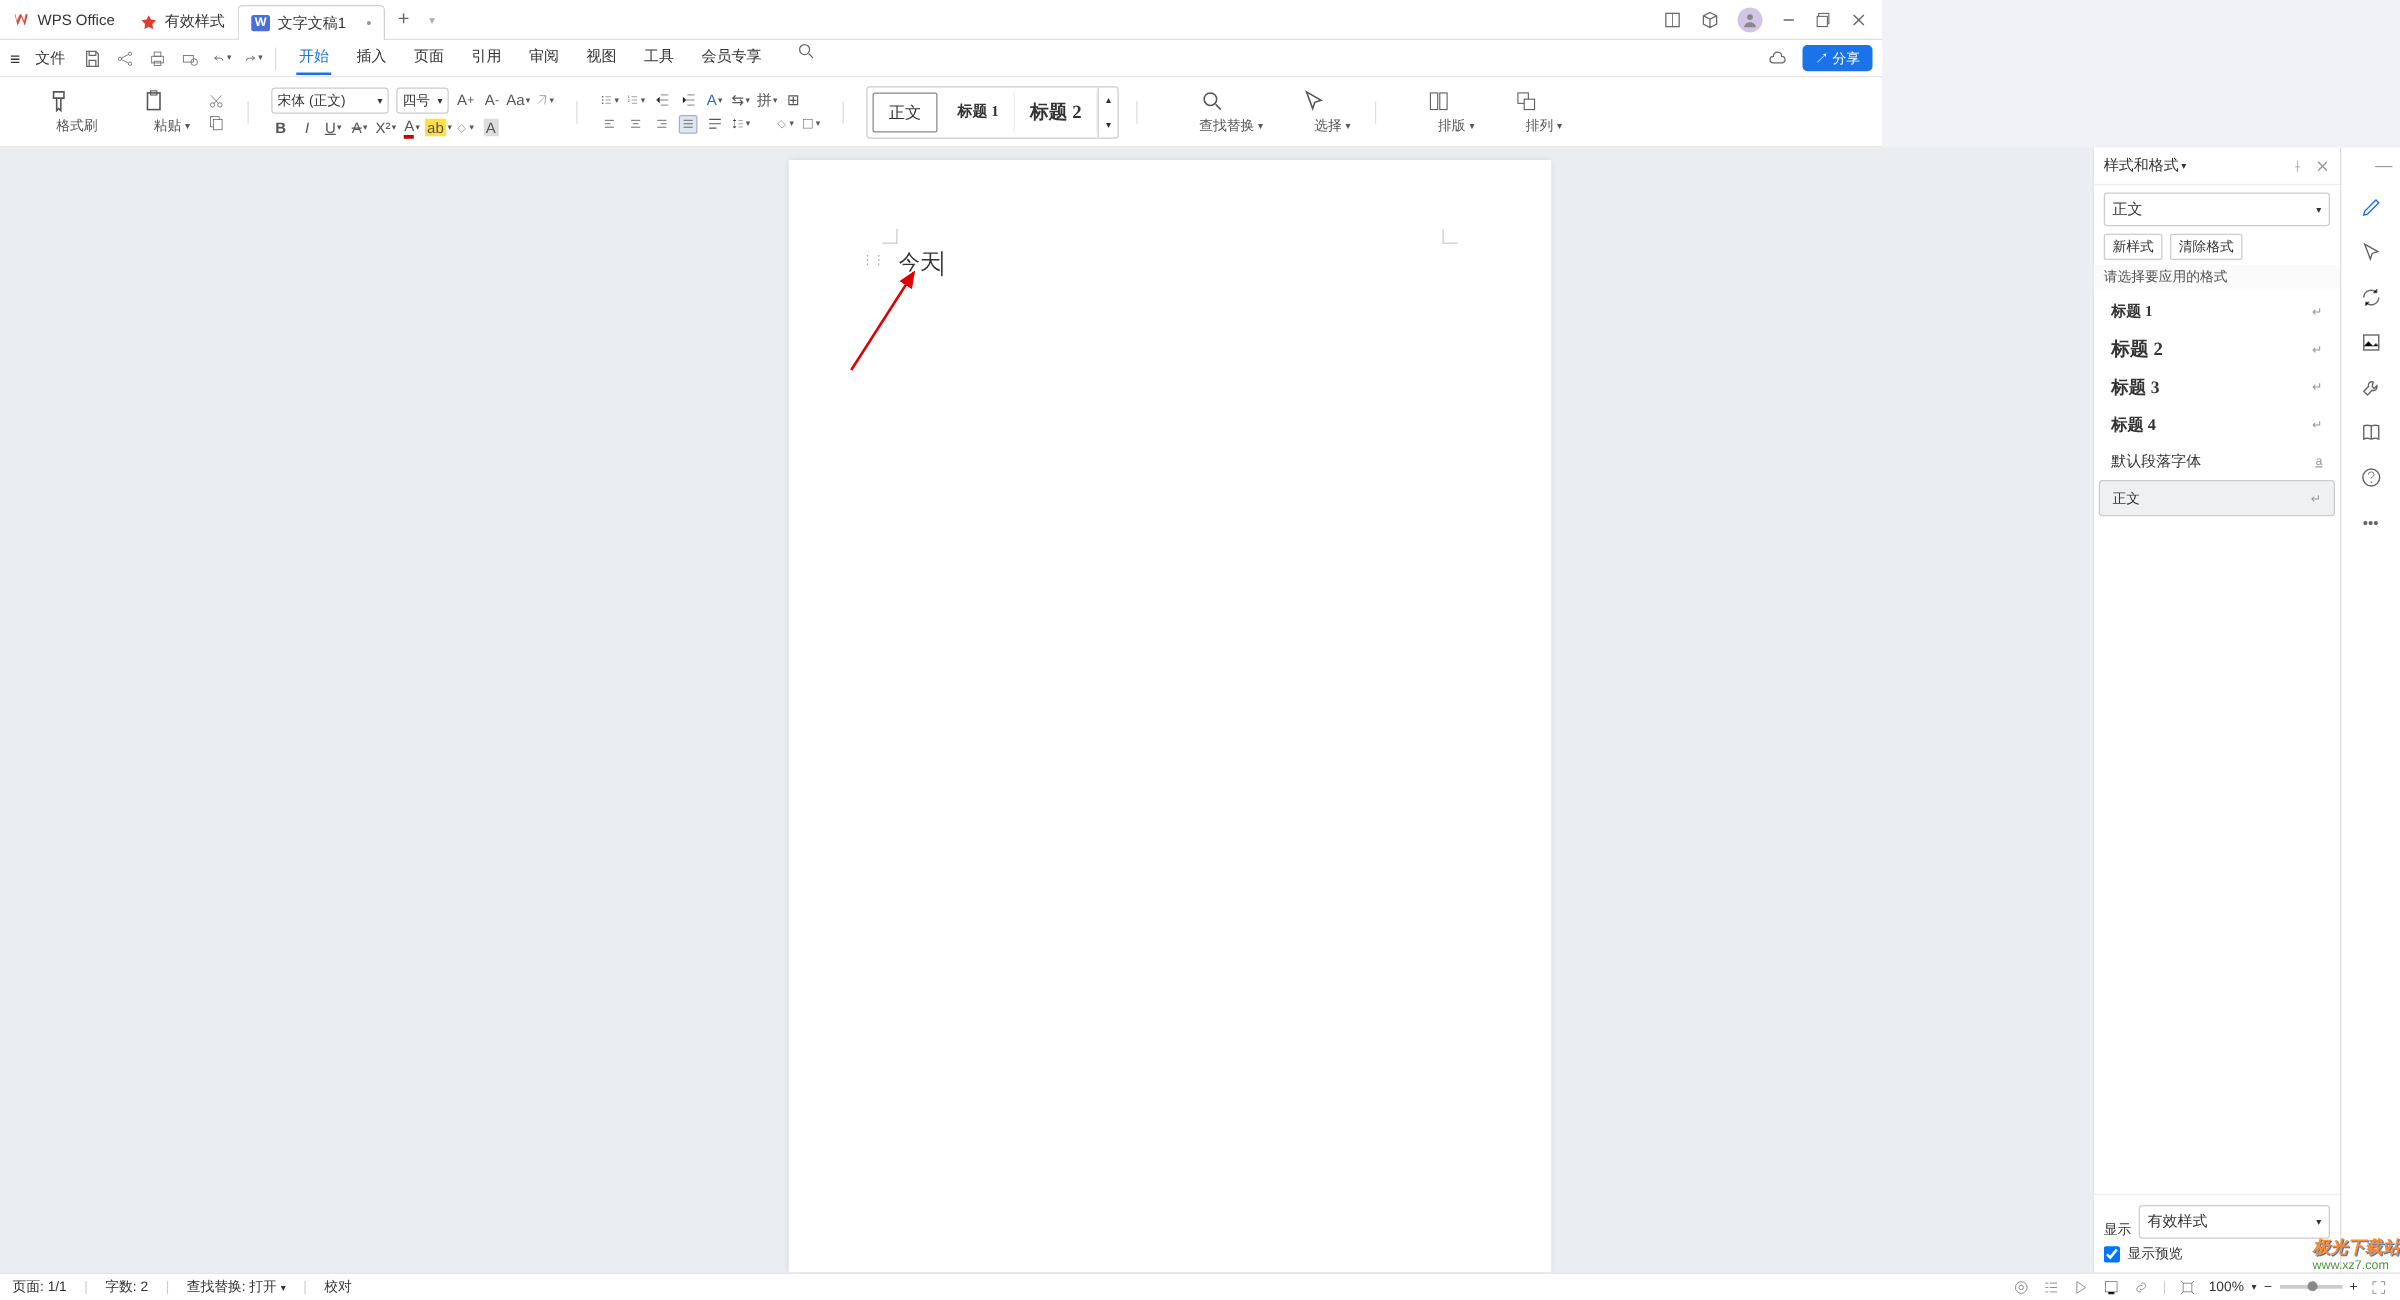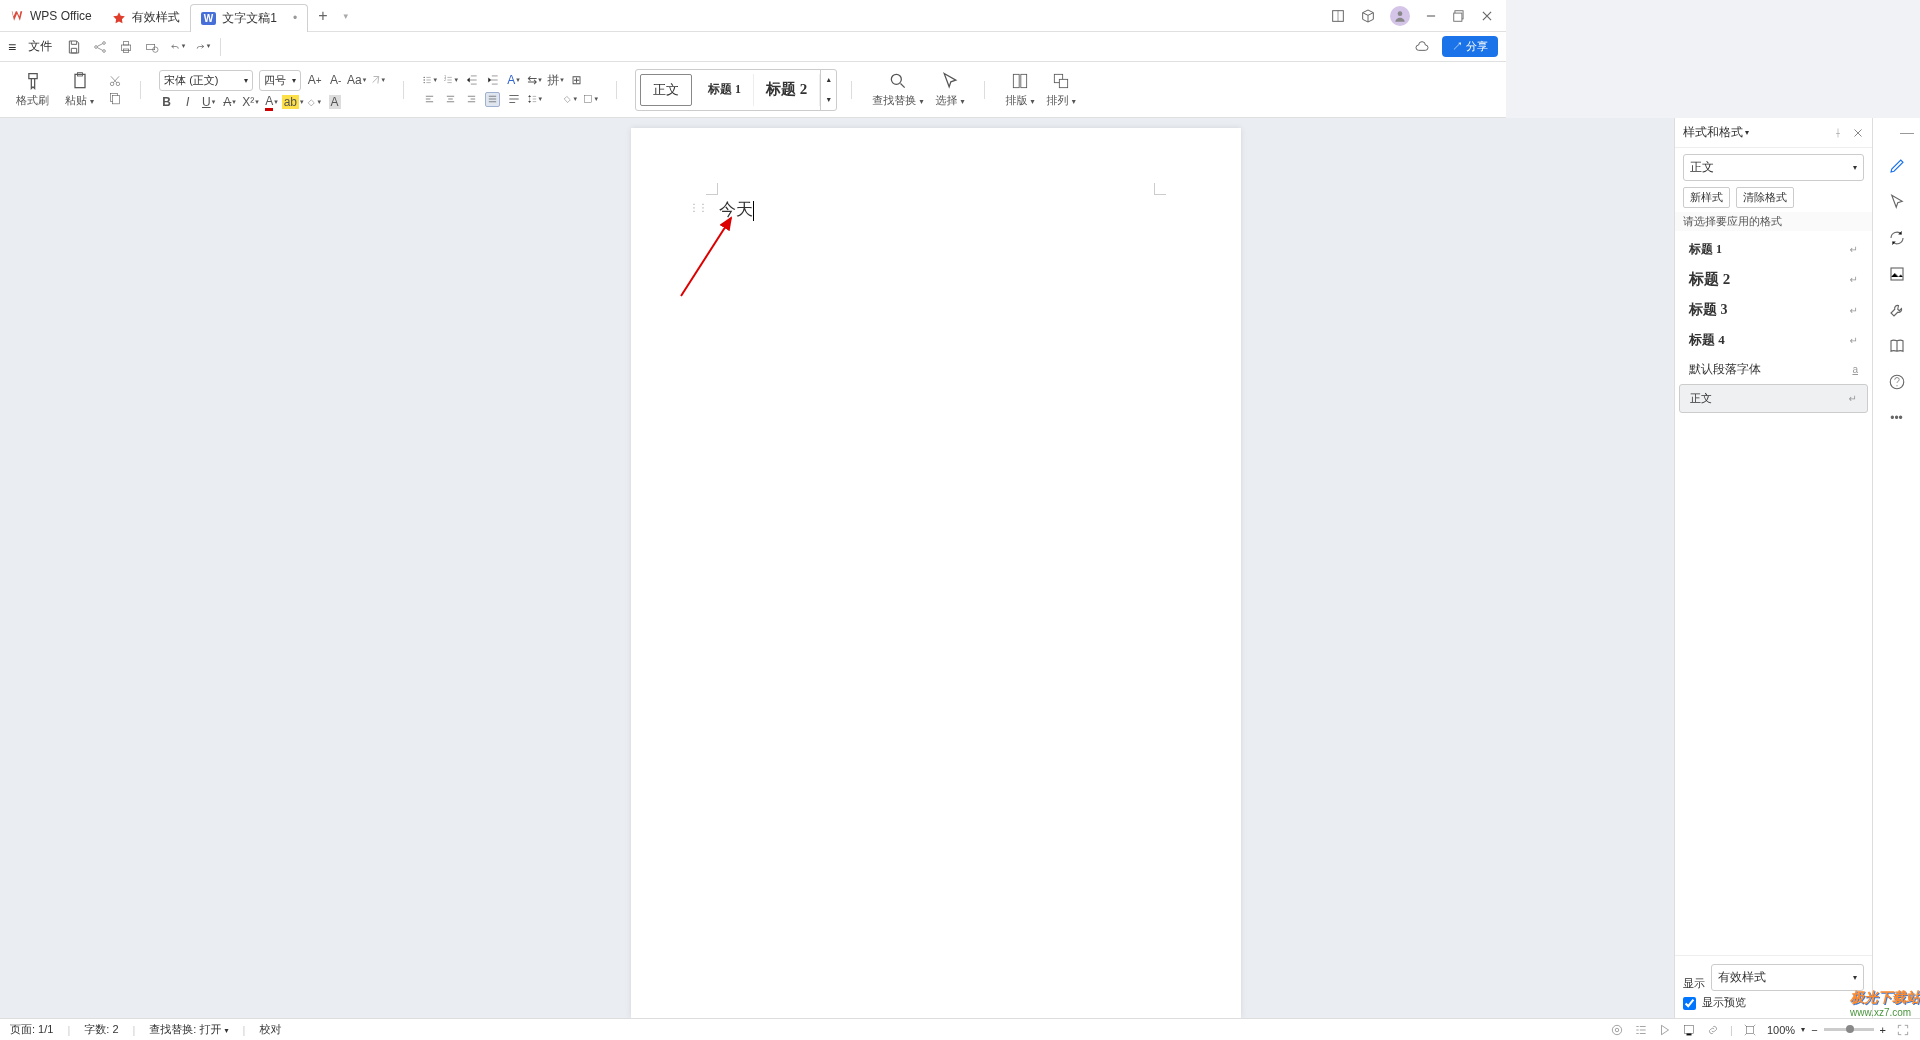--- a/index.html
+++ b/index.html
@@ -21,21 +21,21 @@
 .qat-icon { width: 16px; height: 16px; cursor: pointer; color: #666; }
 .divider-v { width: 1px; height: 18px; background: #ddd; margin: 0 10px; }
 .menu-tabs { display: flex; gap: 18px; margin-left: 6px; }
 .menu-tab { padding: 4px 2px; cursor: pointer; }
 .menu-tab.active { color: #1a73e8; border-bottom: 2px solid #1a73e8; }
 .share-btn { margin-left: auto; display: flex; align-items: center; gap: 12px; }
 .share-pill { background: #1a73e8; color: #fff; padding: 3px 10px; border-radius: 4px; font-size: 11px; }
 .ribbon { height: 56px; background: #fff; display: flex; align-items: center; padding: 4px 10px; gap: 4px; border-bottom: 1px solid #e0e0e0; }
 .ribbon-group { display: flex; flex-direction: column; align-items: center; padding: 0 6px; }
 .ribbon-icon-lg { width: 20px; height: 20px; margin-bottom: 2px; }
-.ribbon-label { font-size: 11px; color: #555; white-space: nowrap; }
+.ribbon-label { font-size: 11px; color: #555; white-space: nowrap; margin-left: 29px; }
 .ribbon-row2 { display: flex; flex-direction: column; gap: 4px; padding: 0 4px; }
 .ribbon-sub { display: flex; gap: 6px; align-items: center; }
 .sel { border: 1px solid #ccc; border-radius: 3px; padding: 2px 4px; font-size: 11px; display: flex; align-items: center; gap: 2px; background: #fff; }
 .sel.font { width: 94px; }
 .sel.size { width: 42px; }
 .ic { width: 15px; height: 15px; cursor: pointer; display: inline-flex; align-items: center; justify-content: center; color: #555; flex-shrink:0; }
 .ic.dd::after { content: "▾"; font-size: 7px; margin-left: 1px; }
 .style-gallery { display: flex; border: 1px solid #ccc; border-radius: 3px; height: 42px; align-items: center; margin-left: 4px; }
 .style-item { padding: 0 12px; height: 32px; display: flex; align-items: center; font-size: 13px; border-right: 1px solid #eee; cursor: pointer; }
 .style-item.sel-box { border: 1px solid #888; border-radius: 2px; margin: 0 4px; }
@@ -161,20 +161,34 @@
           <path fill="none" stroke="currentColor" stroke-width="1.5" d="M9 8l-5 4 5 4M4 12h10a5 5 0 015 5"></path>
         </svg>
       </span>
     <span class="ic dd">
         <svg width="15" height="15" viewBox="0 0 24 24">
           <path fill="none" stroke="currentColor" stroke-width="1.5" d="M15 8l5 4-5 4M20 12H10a5 5 0 00-5 5"></path>
         </svg>
       </span>
   </div>
   <div class="divider-v"></div>
+  <div class="menu-tabs">
+    <span class="menu-tab active">开始</span>
+    <span class="menu-tab">插入</span>
+    <span class="menu-tab">页面</span>
+    <span class="menu-tab">引用</span>
+    <span class="menu-tab">审阅</span>
+    <span class="menu-tab">视图</span>
+    <span class="menu-tab">工具</span>
+    <span class="menu-tab">会员专享</span>
+    <svg width="16" height="16" viewBox="0 0 24 24" style="margin-left:8px">
+        <circle cx="10" cy="10" r="6" fill="none" stroke="#666" stroke-width="1.5"></circle>
+        <line x1="15" y1="15" x2="20" y2="20" stroke="#666" stroke-width="1.5"></line>
+      </svg>
+  </div>
   <div class="share-btn">
     <svg width="16" height="16" viewBox="0 0 24 24">
         <path fill="none" stroke="#666" stroke-width="1.5" d="M7 17a4 4 0 010-8 5 5 0 0110 0 4 4 0 010 8z"></path>
       </svg>
     <span class="share-pill">↗ <span>分享</span></span>
   </div>
 </div>
 
 <div class="ribbon">
   <div class="ribbon-group">

